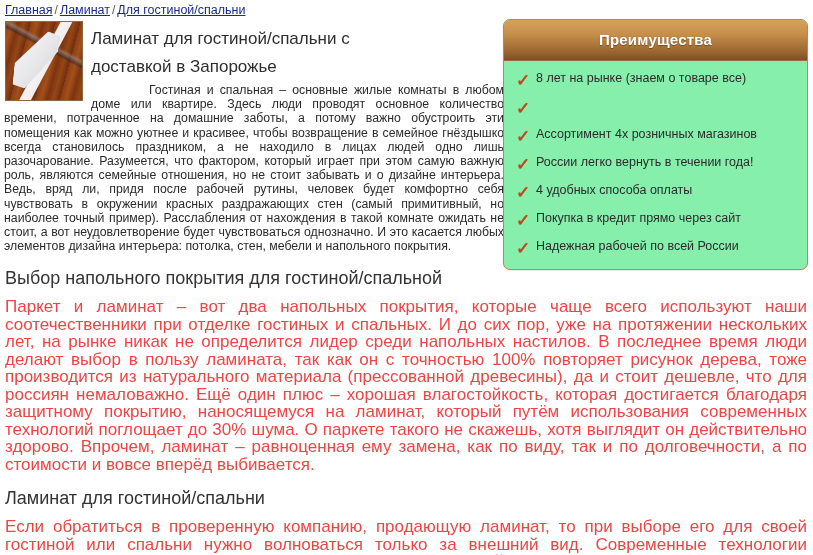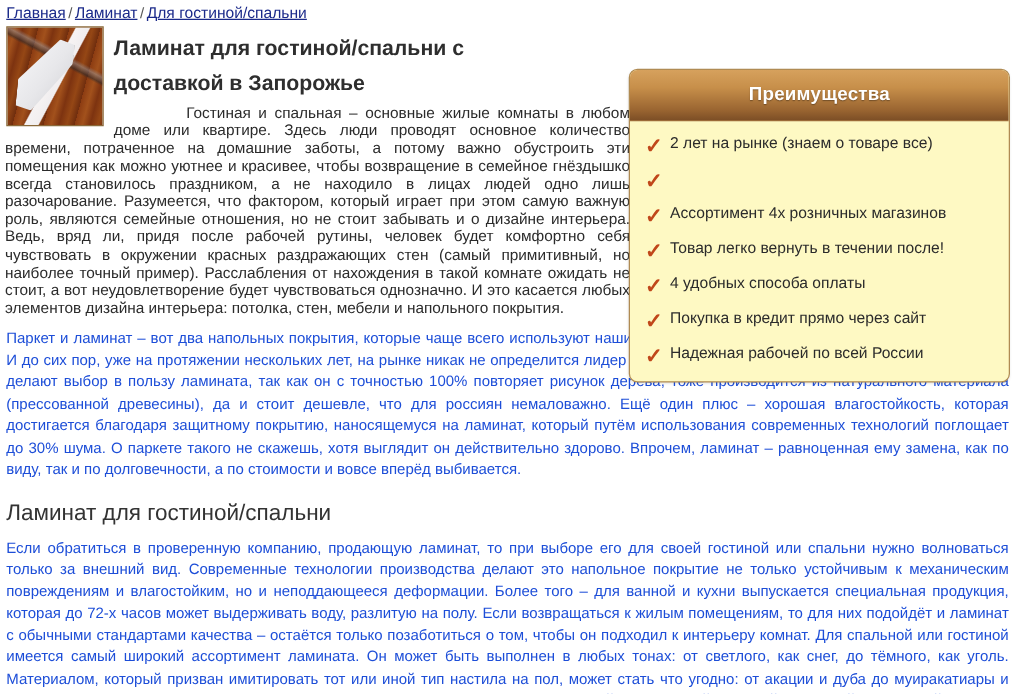--- a/index.html
+++ b/index.html
@@ -46,24 +46,23 @@
 
   
   .advantages {
     position: absolute;
     top: 19px;
     right: 5px;
     width: 305px;
     box-sizing: border-box;
     border: 1px solid #b08b53;
     border-radius: 7px;
-    background: #fef9c3;
+    background: #86efac;
     overflow: hidden;
     box-shadow: 0 1px 2px rgba(0,0,0,0.09);
-    margin-top: 36px;
   }
   .advantages-header {
     height: 40px;
     line-height: 40px;
     text-align: center;
     font-size: 15px;
     font-weight: bold;
     color: #ffffff;
     text-shadow: 0 1px 1px rgba(0,0,0,0.35);
     background: linear-gradient(to bottom, #d9a košice 0%, #d4a05a 0%, #c08a45 38%, #8c5a2c 88%, #7a4d24 100%);
@@ -130,21 +129,21 @@
     box-shadow: 0 1px 2px rgba(0,0,0,0.5);
     clip-path: polygon(0 40%, 72% 0, 100% 18%, 100% 48%, 30% 100%, 0 82%);
   }
 
   
   .page-title {
     margin: 0;
     padding: 6px 0 0 0;
     font-size: 17px;
     line-height: 28px;
-    font-weight: bold;
+    font-weight: normal;
     color: #2e2e2e;
     max-width: 420px;
   }
 
   
   .intro {
     margin: 2px 0 0 0;
     padding: 0;
     font-size: 12.3px;
     line-height: 14.2px;
@@ -159,23 +158,23 @@
     margin: 14px 0 0 1px;
     padding: 0;
     font-size: 18px;
     line-height: 22px;
     font-weight: normal;
     color: #333333;
   }
 
   .body-text {
     margin: 9px 0 0 1px;
-    font-size: 12px;
+    font-size: 17px;
     line-height: 17.5px;
-    color: #1d4ed8;
+    color: #ef4444;
     text-align: justify;
   }
   .body-text.wrap-short {
     
   }
 
   .shape-spacer {
     float: right;
     width: 320px;
     height: 1px;
@@ -190,36 +189,36 @@
   <div class="breadcrumb">
     <a>Главная</a><span class="sep">/</span><a>Ламинат</a><span class="sep">/</span><a>Для гостиной/спальни</a>
   </div>
 
   <aside class="advantages">
     <div class="advantages-header">Преимущества</div>
     <div class="advantages-body">
 
       <div class="adv-item">
         <span class="adv-check">✓</span>
-        <span class="adv-text"><span>2 лет на рынке (знаем о товаре все)</span></span>
+        <span class="adv-text"><span>8 лет на рынке (знаем о товаре все)</span></span>
       </div>
 
       <div class="adv-item">
         <span class="adv-check">✓</span>
         <span class="adv-text"></span>
       </div>
 
       <div class="adv-item">
         <span class="adv-check">✓</span>
         <span class="adv-text"><span>Ассортимент 4х розничных магазинов</span></span>
       </div>
 
       <div class="adv-item">
         <span class="adv-check">✓</span>
-        <span class="adv-text"><span>Товар легко вернуть в течении после!</span></span>
+        <span class="adv-text"><span>России легко вернуть в течении года!</span></span>
       </div>
 
       <div class="adv-item">
         <span class="adv-check">✓</span>
         <span class="adv-text"><span>4 удобных способа оплаты</span></span>
       </div>
 
       <div class="adv-item">
         <span class="adv-check">✓</span>
         <span class="adv-text"><span>Покупка в кредит прямо через сайт</span></span>
@@ -232,19 +231,20 @@
 
     </div>
   </aside>
 
   <div class="thumb"></div>
 
   <h1 class="page-title">Ламинат для гостиной/спальни с доставкой в Запорожье</h1>
 
   <p class="intro">Гостиная и спальная – основные жилые комнаты в любом доме или квартире. Здесь люди проводят основное количество времени, потраченное на домашние заботы, а потому важно обустроить эти помещения как можно уютнее и красивее, чтобы возвращение в семейное гнёздышко всегда становилось праздником, а не находило в лицах людей одно лишь разочарование. Разумеется, что фактором, который играет при этом самую важную роль, являются семейные отношения, но не стоит забывать и о дизайне интерьера. Ведь, вряд ли, придя после рабочей рутины, человек будет комфортно себя чувствовать в окружении красных раздражающих стен (самый примитивный, но наиболее точный пример). Расслабления от нахождения в такой комнате ожидать не стоит, а вот неудовлетворение будет чувствоваться однозначно. И это касается любых элементов дизайна интерьера: потолка, стен, мебели и напольного покрытия.</p>
 
+  <h2 class="section-heading">Выбор напольного покрытия для гостиной/спальной</h2>
   <div class="shape-spacer"></div>
   <p class="body-text wrap-short">Паркет и ламинат – вот два напольных покрытия, которые чаще всего используют наши соотечественники при отделке гостиных и спальных. И до сих пор, уже на протяжении нескольких лет, на рынке никак не определится лидер среди напольных настилов. В последнее время люди делают выбор в пользу ламината, так как он с точностью 100% повторяет рисунок дерева, тоже производится из натурального материала (прессованной древесины), да и стоит дешевле, что для россиян немаловажно. Ещё один плюс – хорошая влагостойкость, которая достигается благодаря защитному покрытию, наносящемуся на ламинат, который путём использования современных технологий поглощает до 30% шума. О паркете такого не скажешь, хотя выглядит он действительно здорово. Впрочем, ламинат – равноценная ему замена, как по виду, так и по долговечности, а по стоимости и вовсе вперёд выбивается.</p>
 
   <h2 class="section-heading">Ламинат для гостиной/спальни</h2>
   <p class="body-text">Если обратиться в проверенную компанию, продающую ламинат, то при выборе его для своей гостиной или спальни нужно волноваться только за внешний вид. Современные технологии производства делают это напольное покрытие не только устойчивым к механическим повреждениям и влагостойким, но и неподдающееся деформации. Более того – для ванной и кухни выпускается специальная продукция, которая до 72-х часов может выдерживать воду, разлитую на полу. Если возвращаться к жилым помещениям, то для них подойдёт и ламинат с обычными стандартами качества – остаётся только позаботиться о том, чтобы он подходил к интерьеру комнат. Для спальной или гостиной имеется самый широкий ассортимент ламината. Он может быть выполнен в любых тонах: от светлого, как снег, до тёмного, как уголь. Материалом, который призван имитировать тот или иной тип настила на пол, может стать что угодно: от акации и дуба до муиракатиары и рисунка, повторяющего камень травертин. Но люди предпочитают настилать на свой пол дубовый, буковый, ясеневый и кленовый ламинат, например: «Бук натуральный», «Белый лакированный дуб», «Бук пропаренный», «Ясень белый», «Клён канадский», «Натуральный лакированный дуб» и многие другие. Все они добавят уюта в любую комнату и при правильном выборе отлично дополнят дизайн.</p>
 
 </div>
 
 </body></html>

